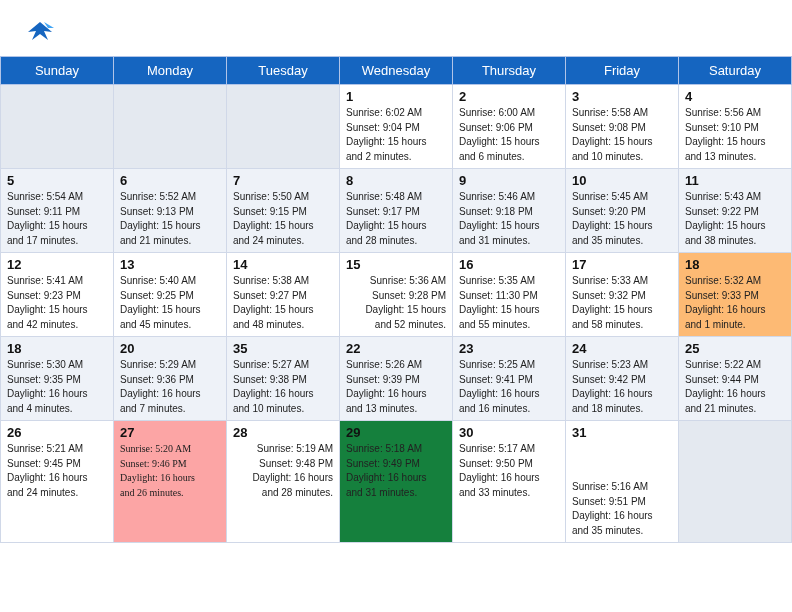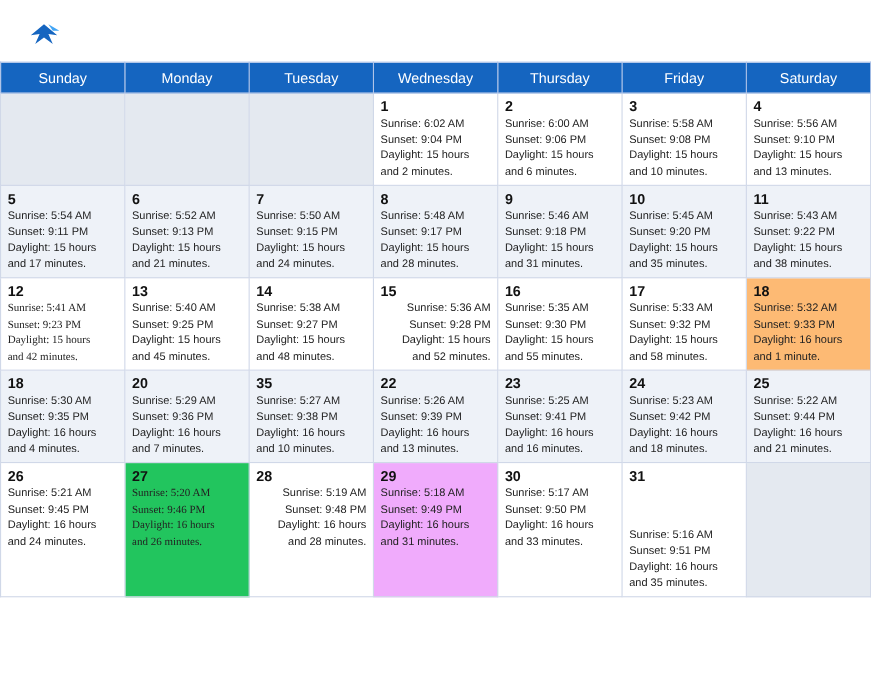--- a/index.html
+++ b/index.html
@@ -139,21 +139,21 @@
           <span class="day-num">11</span>
           <div class="day-info" style="white-space: pre-line;">Sunrise: 5:43 AM
 Sunset: 9:22 PM
 Daylight: 15 hours
 and 38 minutes.</div>
         </td>
       </tr>
       <tr class="row-odd">
         <td style="background: rgb(255, 255, 255);">
           <span class="day-num">12</span>
-          <div class="day-info" style="white-space: pre-line; font-family: Liberation Serif, serif;">Sunrise: 5:41 AM
+          <div class="day-info" style="white-space: pre-line;">Sunrise: 5:41 AM
 Sunset: 9:23 PM
 Daylight: 15 hours
 and 42 minutes.</div>
         </td>
         <td style="background: rgb(255, 255, 255);">
           <span class="day-num">13</span>
           <div class="day-info" style="white-space: pre-line;">Sunrise: 5:40 AM
 Sunset: 9:25 PM
 Daylight: 15 hours
 and 45 minutes.</div>
@@ -168,21 +168,21 @@
         <td style="background: rgb(255, 255, 255);">
           <span class="day-num">15</span>
           <div class="day-info" style="white-space: pre-line; text-align: right;">Sunrise: 5:36 AM
 Sunset: 9:28 PM
 Daylight: 15 hours
 and 52 minutes.</div>
         </td>
         <td style="background: rgb(255, 255, 255);">
           <span class="day-num">16</span>
           <div class="day-info" style="white-space: pre-line;">Sunrise: 5:35 AM
-Sunset: 9:30 PM
+Sunset: 11:30 PM
 Daylight: 15 hours
 and 55 minutes.</div>
         </td>
         <td style="background: rgb(255, 255, 255);">
           <span class="day-num">17</span>
           <div class="day-info" style="white-space: pre-line;">Sunrise: 5:33 AM
 Sunset: 9:32 PM
 Daylight: 15 hours
 and 58 minutes.</div>
         </td>
@@ -246,35 +246,35 @@
         </td>
       </tr>
       <tr class="row-odd">
         <td style="background: rgb(255, 255, 255);">
           <span class="day-num">26</span>
           <div class="day-info" style="white-space: pre-line;">Sunrise: 5:21 AM
 Sunset: 9:45 PM
 Daylight: 16 hours
 and 24 minutes.</div>
         </td>
-        <td style="background: #22c55e;">
+        <td style="background: #fca5a5;">
           <span class="day-num">27</span>
           <div class="day-info" style="white-space: pre-line; font-family: Liberation Serif, serif;">Sunrise: 5:20 AM
 Sunset: 9:46 PM
 Daylight: 16 hours
 and 26 minutes.</div>
         </td>
         <td style="background: rgb(255, 255, 255);">
           <span class="day-num">28</span>
           <div class="day-info" style="white-space: pre-line; text-align: right;">Sunrise: 5:19 AM
 Sunset: 9:48 PM
 Daylight: 16 hours
 and 28 minutes.</div>
         </td>
-        <td style="background: #f0abfc;">
+        <td style="background: #15803d;">
           <span class="day-num">29</span>
           <div class="day-info" style="white-space: pre-line;">Sunrise: 5:18 AM
 Sunset: 9:49 PM
 Daylight: 16 hours
 and 31 minutes.</div>
         </td>
         <td style="background: rgb(255, 255, 255);">
           <span class="day-num">30</span>
           <div class="day-info" style="white-space: pre-line;">Sunrise: 5:17 AM
 Sunset: 9:50 PM

